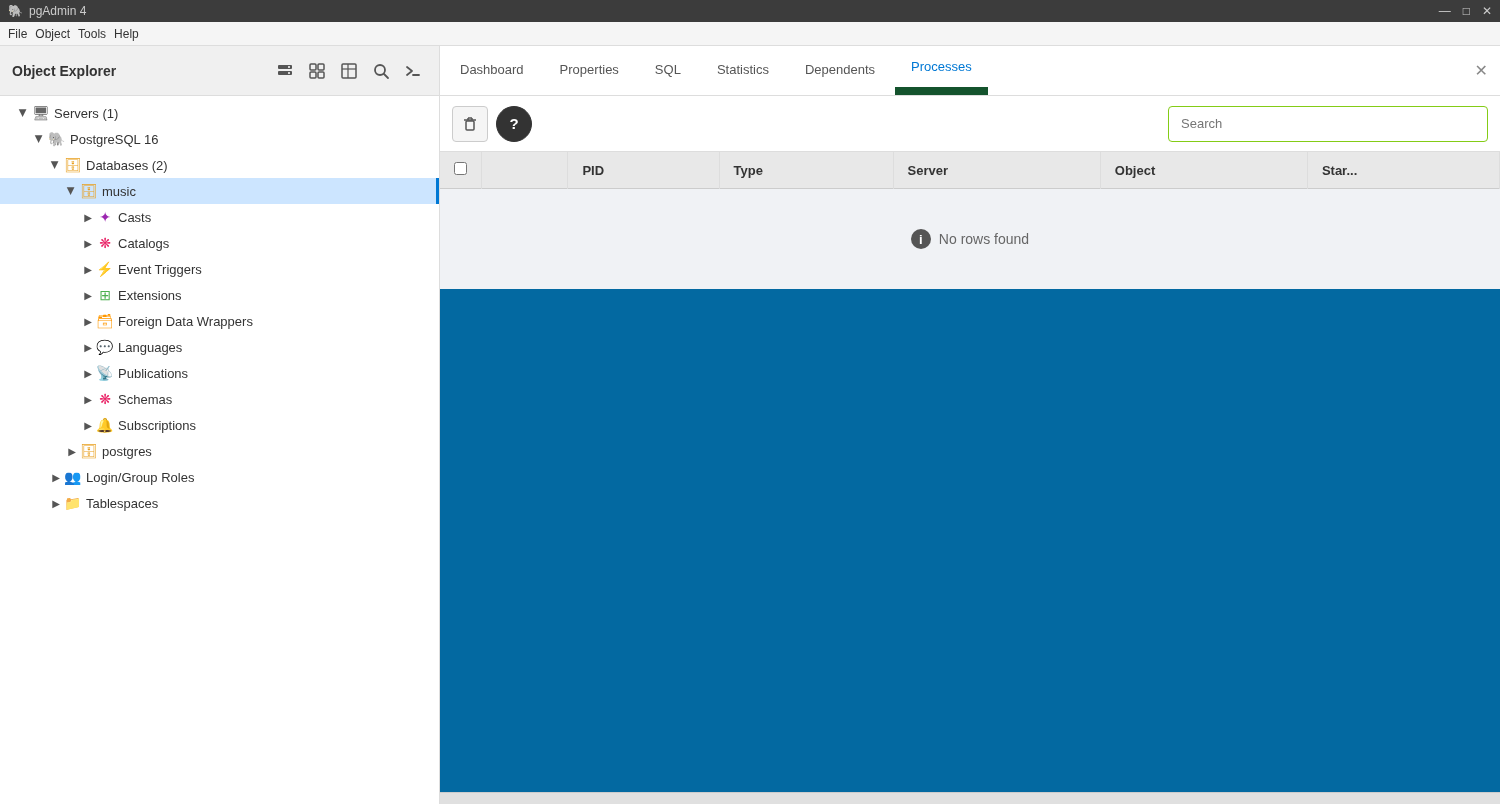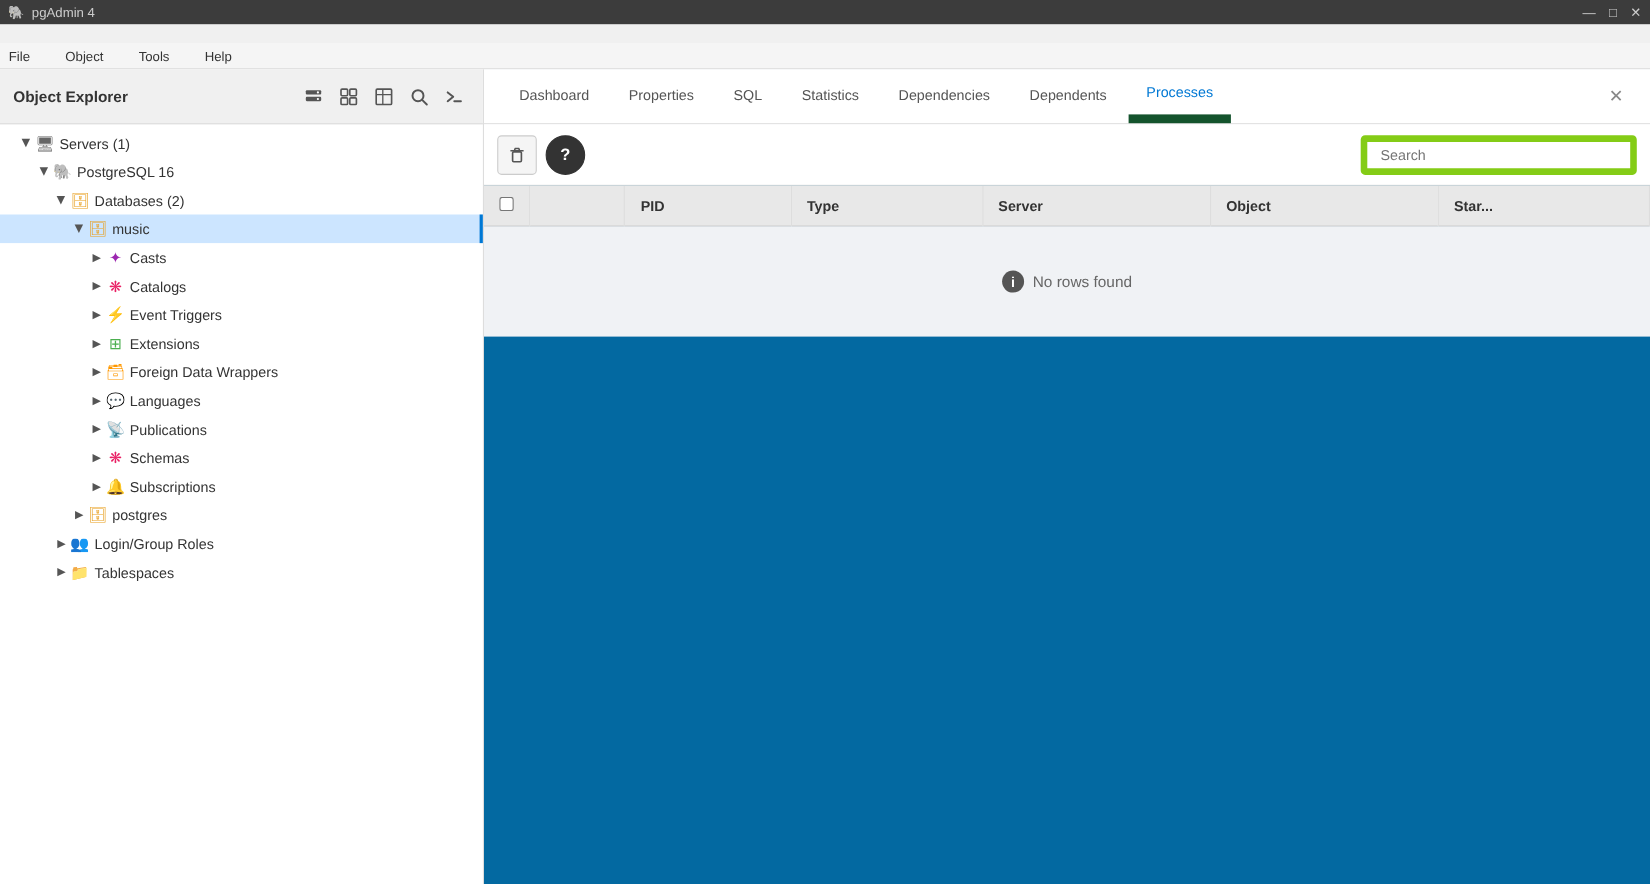--- a/index.html
+++ b/index.html
@@ -21,22 +21,21 @@
     .title-bar-btn { cursor: pointer; font-size: 12px; color: #ccc; }
 
     
     .menu-bar {
       background: #f5f5f5;
       border-bottom: 1px solid #ddd;
       height: 24px;
       display: flex;
       align-items: center;
       padding: 0 8px;
-      gap: 32px;
-      margin-top: 17px;
+      gap: 8px;
     }
     .menu-item { font-size: 12px; cursor: pointer; color: #333; }
 
     
     .main-layout {
       display: flex;
       height: calc(100vh - 46px);
     }
 
     
@@ -120,21 +119,21 @@
       overflow: hidden;
     }
 
     
     .tab-bar {
       background: #fff;
       border-bottom: 1px solid #ddd;
       display: flex;
       align-items: center;
       height: 50px;
-      padding: 0 16px;
+      padding: 0 4px;
       gap: 4px;
     }
 
     .tab {
       padding: 8px 16px;
       cursor: pointer;
       font-size: 13px;
       color: #555;
       border-bottom: 2px solid transparent;
       white-space: nowrap;
@@ -164,22 +163,22 @@
       border-radius: 4px;
       cursor: pointer;
       display: flex; align-items: center; justify-content: center;
       font-size: 16px;
       color: #333;
     }
 
     .search-input {
       margin-left: auto;
       height: 36px;
-      width: 251px;
-      border: 6px solid #84cc16;
+      width: 320px;
+      border: 1px solid #84cc16;
       border-radius: 4px;
       padding: 0 12px;
       font-size: 13px;
       color: #999;
       background: #fff;
     }
 
     
     .table-container {
       flex: 1;
@@ -439,23 +438,20 @@
       <div class="tab">
         <span>Properties</span>
       </div>
       <div class="tab">
         <span>SQL</span>
       </div>
       <div class="tab">
         <span>Statistics</span>
       </div>
       <div class="tab">
-        <span>Dependencies</span>
-      </div>
-      <div class="tab">
         <span>Dependents</span>
       </div>
       <div class="tab active">
         <span>Processes</span>
       </div>
       <div class="tab-close">✕</div>
     </div>
 
     <div class="toolbar">
       <button class="toolbar-btn" title="Delete">

